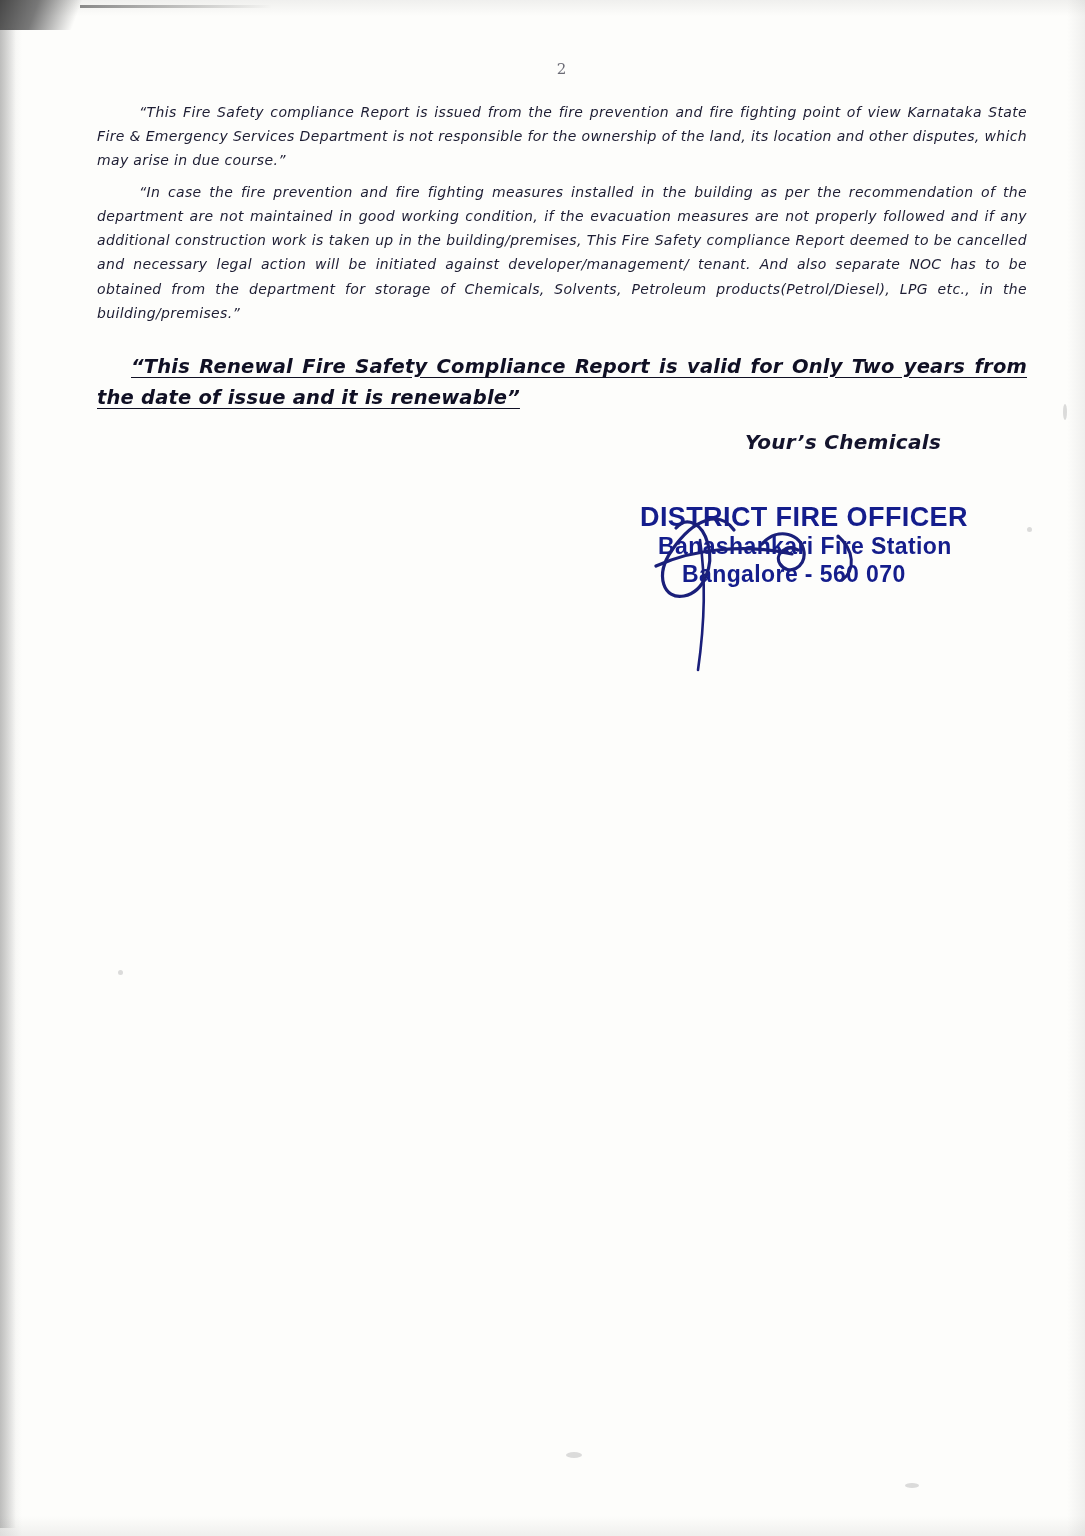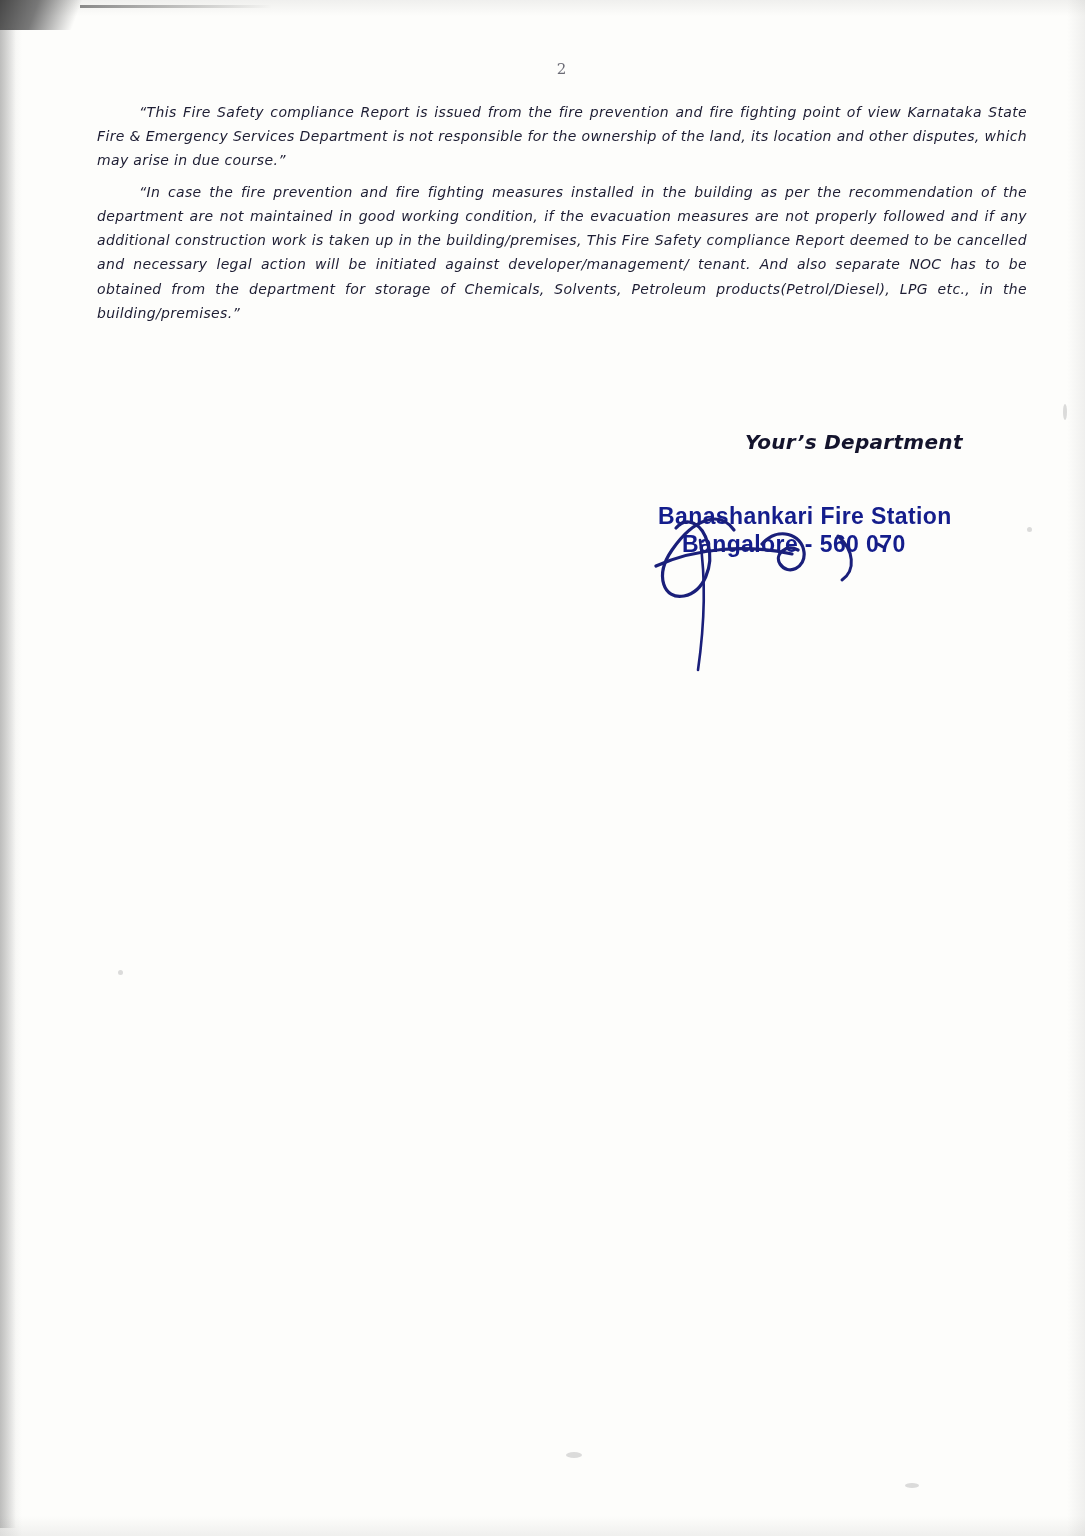--- a/index.html
+++ b/index.html
@@ -166,26 +166,30 @@
   <div class="speck" style="left:118px;top:970px;width:5px;height:5px;"></div>
 
   <div class="content">
 
     <div class="page-number">2</div>
 
     <p class="para indent">“This Fire Safety compliance Report is issued from the fire prevention and fire fighting point of view Karnataka State Fire &amp; Emergency Services Department is not responsible for the ownership of the land, its location and other disputes, which may arise in due course.”</p>
 
     <p class="para p2">“In case the fire prevention and fire fighting measures installed in the building as per the recommendation of the department are not maintained in good working condition, if the evacuation measures are not properly followed and if any additional construction work is taken up in the building/premises, This Fire Safety compliance Report deemed to be cancelled and necessary legal action will be initiated against developer/management/ tenant. And  also separate NOC has to be obtained from the department for storage of Chemicals, Solvents, Petroleum products(Petrol/Diesel), LPG etc., in the building/premises.”</p>
 
+    <div class="highlight">
+      <u>“This Renewal Fire Safety Compliance Report is valid for Only Two years from the date of issue and it is renewable”</u>
+    </div>
 
   </div>
 
   <div class="sign-block">
-    <div class="yours">Your’s Department</div>
+    <div class="yours">Your’s Chemicals</div>
     <div class="stamp">
+      <div class="stamp-line1">DISTRICT FIRE OFFICER</div>
       <div class="stamp-line2">Banashankari Fire Station</div>
       <div class="stamp-line3">Bangalore - 560 070</div>
     </div>
   </div>
 
   <svg class="signature" viewBox="0 0 300 190" xmlns="http://www.w3.org/2000/svg">
     <g fill="none" stroke="#1a1f7a" stroke-width="3.2" stroke-linecap="round" stroke-linejoin="round">
       <path d="M92 42 C 78 22, 52 30, 30 62 C 12 88, 22 112, 42 108 C 62 104, 72 78, 66 56 C 60 34, 44 28, 34 40"></path>
       <path d="M14 78 C 54 60, 104 56, 150 66"></path>
       <path d="M58 52 C 64 92, 62 140, 56 182" stroke-width="2.6"></path>

